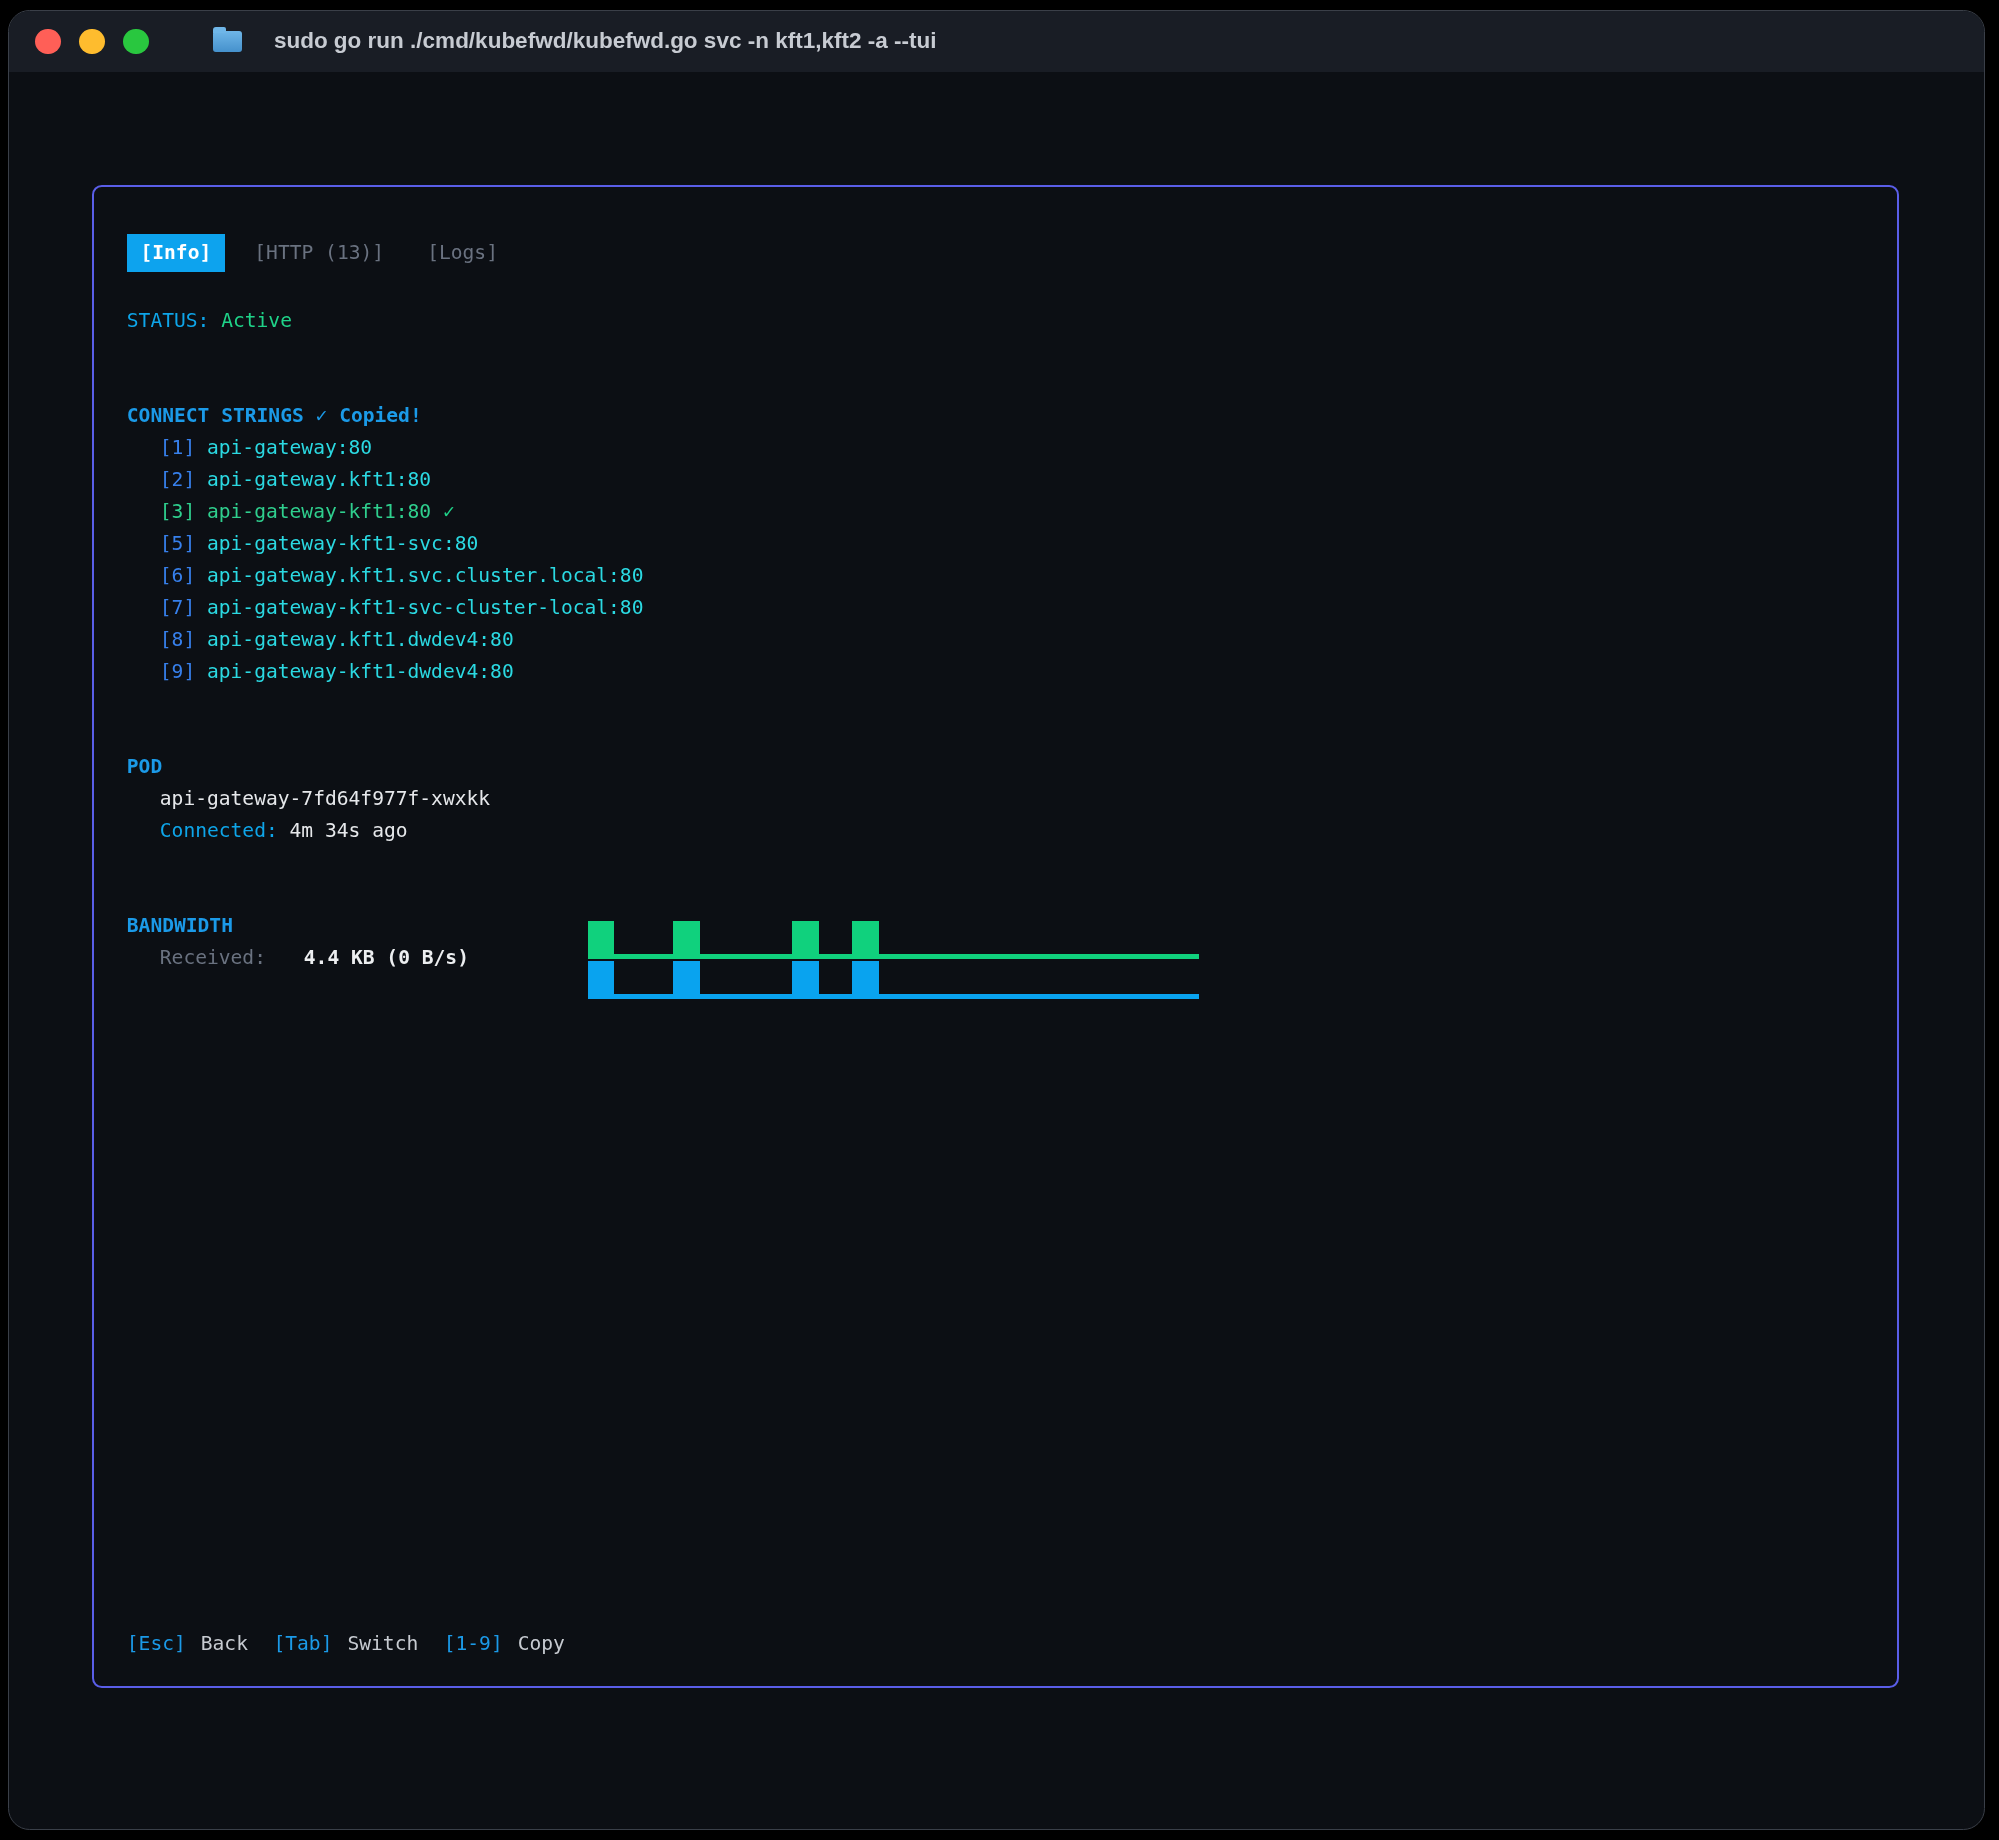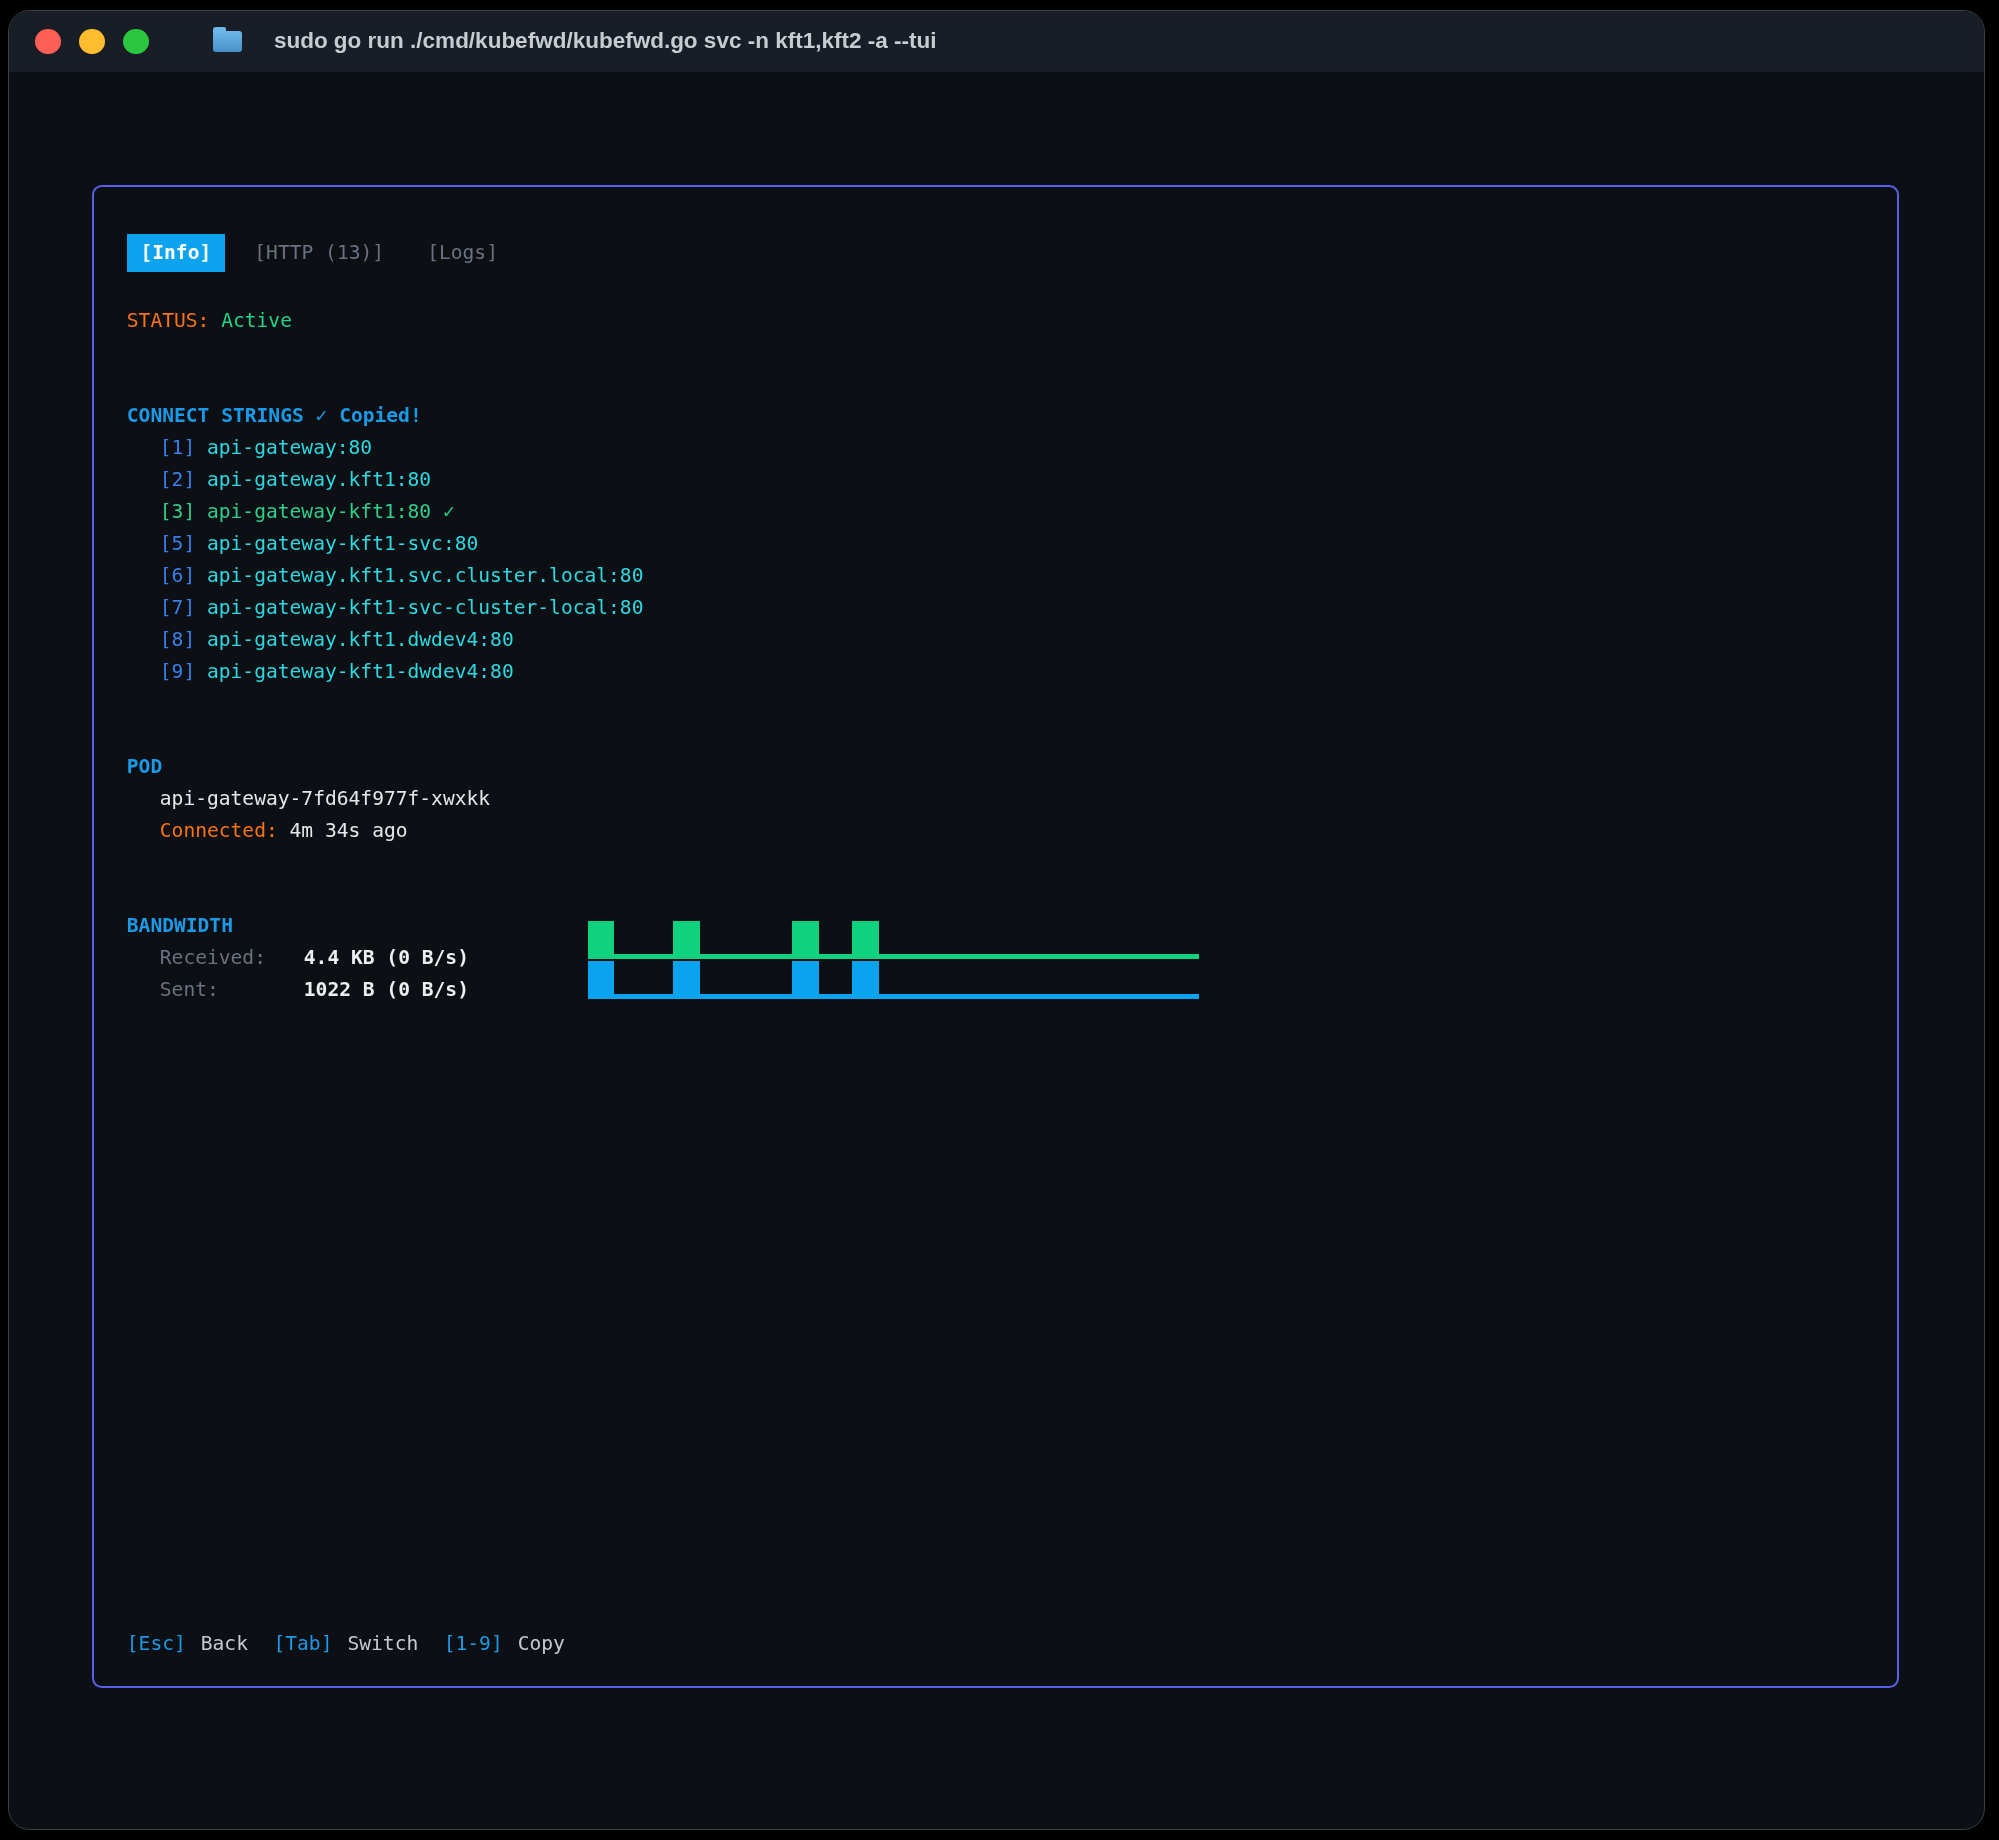--- a/index.html
+++ b/index.html
@@ -44,21 +44,21 @@
     font-size:19.6px; line-height:32px; color:#e6e8eb;
   }
 
   
   .tabs { display:flex; align-items:center; margin-bottom:33px; }
   .tab { padding:2.9px 13.7px; color:#6a7280; white-space:pre; cursor:default; }
   .tab.active { background:#0da3ee; color:#ffffff; font-weight:bold; }
   .tab + .tab { margin-left:15.7px; }
 
   
-  .lbl   { color:#f97316; }
+  .lbl   { color:#0ea5e9; }
   .grn   { color:#1fd389; }
   .blu   { color:#1b9ae8; font-weight:bold; }
   .num   { color:#3780ec; }
   .cyan  { color:#2bd9e2; }
   .white { color:#e6e8eb; }
 
   .status-line { margin-bottom:63px; white-space:pre; }
 
   
   .connect-header { white-space:pre; }
@@ -138,21 +138,20 @@
       <div class="blu">POD</div>
       <div class="pod-line white">api-gateway-7fd64f977f-xwxkk</div>
       <div class="pod-line"><span class="lbl">Connected: </span><span class="white">4m 34s ago</span></div>
     </div>
 
     <div class="bw-block">
       <div class="blu">BANDWIDTH</div>
       <div class="bw-rows">
         <div class="bw-left">
           <div class="bw-line"><span class="bw-label">Received:</span><span class="bw-value">4.4 KB (0 B/s)</span></div>
-          <div class="bw-line"><span class="bw-label">Sent:</span><span class="bw-value">1022 B (0 B/s)</span></div>
         </div>
         <div class="chart">
           <div class="chart-row" style="--c: #10d17d;">
               <div class="baseline"></div>
               <div class="spike" style="left: 0%; width: 4.33%;"></div>
               <div class="spike" style="left: 14%; width: 4.33%;"></div>
               <div class="spike" style="left: 33.5%; width: 4.33%;"></div>
               <div class="spike" style="left: 43.3%; width: 4.33%;"></div>
             </div>
           <div class="chart-row" style="--c: #09a3ef;">

